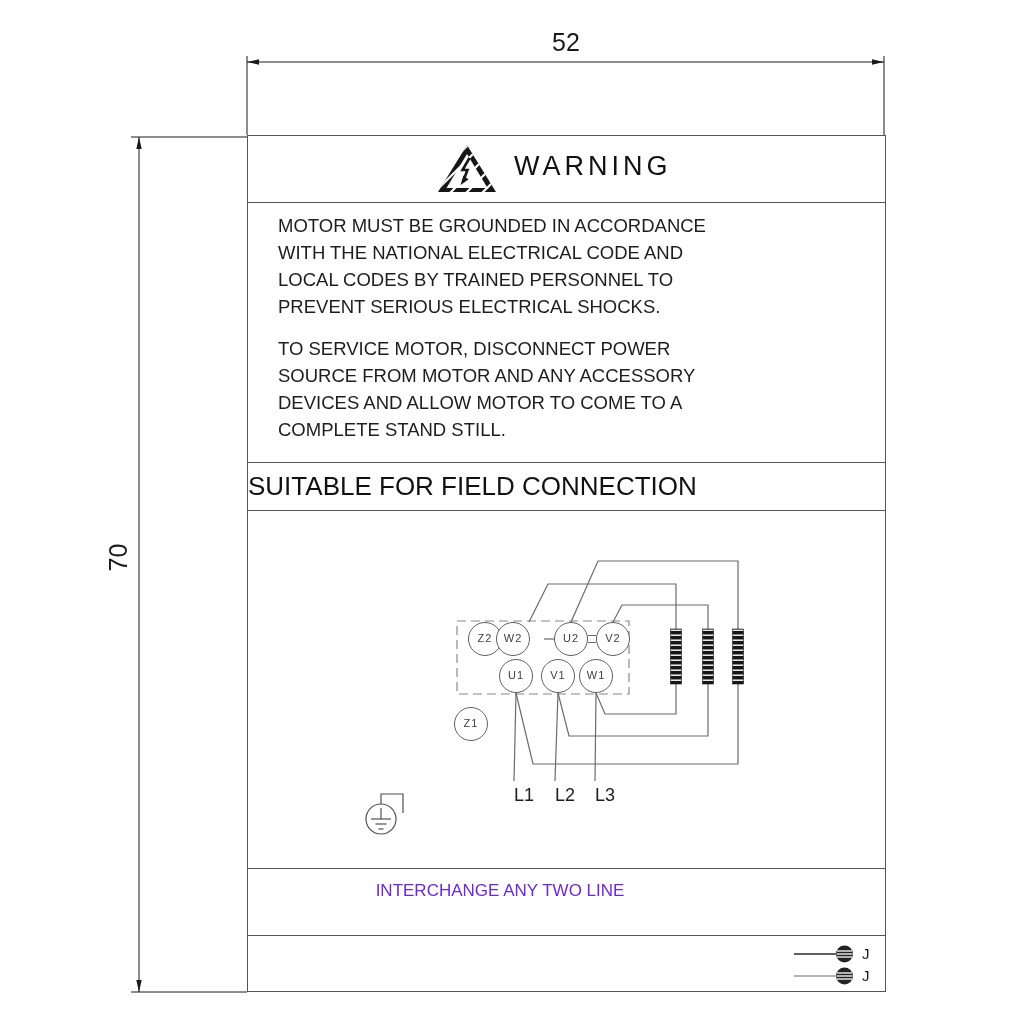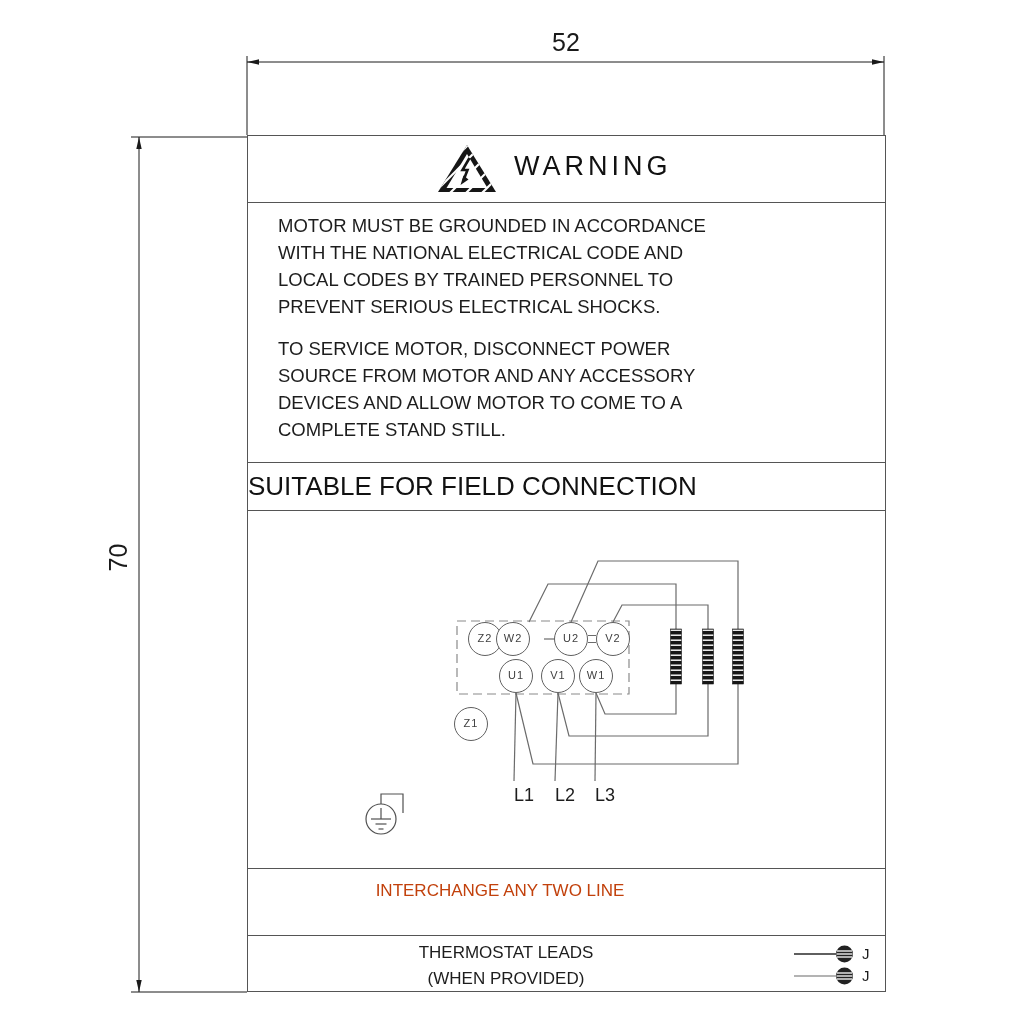--- a/index.html
+++ b/index.html
@@ -27,21 +27,21 @@
     font-size:26px;line-height:46px;color:#111;}
   
   .terminal{
     position:absolute;width:34px;height:34px;border:1.4px solid #606060;border-radius:50%;
     background:#fff;box-sizing:border-box;text-align:center;line-height:31px;
     font-size:11px;color:#404040;letter-spacing:1px;
   }
   .line-label{position:absolute;width:40px;text-align:right;font-size:18px;color:#1d1d1d;}
   
   .note-text{position:absolute;left:0;top:8px;width:504px;text-align:center;
-    font-size:17px;line-height:27px;color:#c2410c;}
+    font-size:17px;line-height:27px;color:#6d28d9;}
   .thermo-text{position:absolute;left:0;top:4px;width:516px;text-align:center;
     font-size:17px;line-height:26px;color:#1d1d1d;}
   .lead-row{position:absolute;left:540px;width:120px;height:22px;}
   .lead-label{position:absolute;left:614px;width:20px;font-size:15px;line-height:18px;color:#1d1d1d;}
 </style>
 </head>
 <body>
 
 <div class="canvas">
 
@@ -166,24 +166,20 @@
       <div class="line-label" style="left:327px;top:274px;">L3</div>
     </div>
 
     <div class="sec bordered" style="top:733px;height:67px;">
       <div class="note-text">
         <div>INTERCHANGE ANY TWO LINE</div>
       </div>
     </div>
 
     <div class="sec" style="top:800px;height:55px;">
-      <div class="thermo-text">
-        <div>THERMOSTAT LEADS</div>
-        <div>(WHEN PROVIDED)</div>
-      </div>
       <svg class="lead-row" style="top:7px;" width="120" height="22" viewBox="0 0 120 22">
         <line x1="6" y1="11" x2="48" y2="11" stroke="#2a2a2a" stroke-width="1.6"></line>
         <circle cx="56.5" cy="11" r="8.5" fill="#222222"></circle>
         <g stroke="#ffffff" stroke-width="1.3">
           <line x1="49" y1="8" x2="64" y2="8"></line>
           <line x1="48.5" y1="11" x2="64.5" y2="11"></line>
           <line x1="49" y1="14" x2="64" y2="14"></line>
         </g>
       </svg>
       <div class="lead-label" style="top:9px;">J</div>

